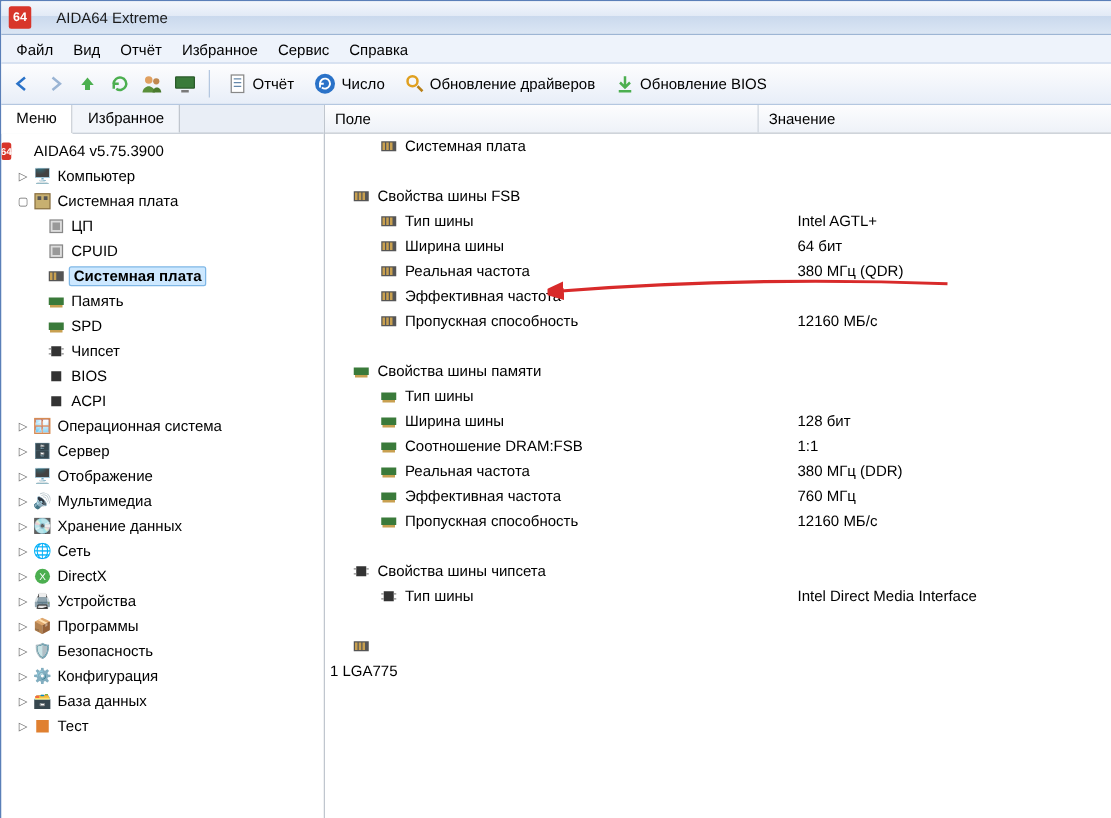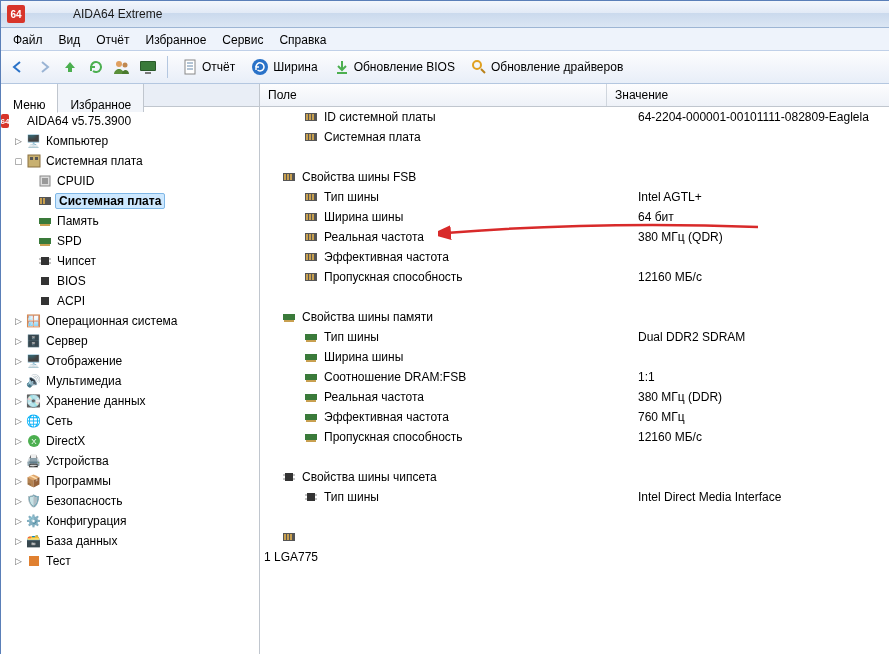--- a/index.html
+++ b/index.html
@@ -1,29 +1,29 @@
 <!DOCTYPE html>
 <html><head>
 <meta charset="utf-8">
 <style>
   html,body{margin:0;padding:0;font-family:"Segoe UI",Tahoma,sans-serif;font-size:12px;color:#000;background:#fff;}
   .window{width:889px;height:654px;border:1px solid #5a7fb8;background:#fff;overflow:hidden;position:relative;display:flex;flex-direction:column;}
   .titlebar{height:26px;background:linear-gradient(to bottom,#f3f7fc 0%,#e2eaf6 45%,#cad9ed 46%,#dbe6f4 100%);display:flex;align-items:center;padding:0 6px;border-bottom:1px solid #9db5d4;}
   .app-badge{width:18px;height:18px;background:#d8352a;color:#fff;font-weight:bold;font-size:10px;display:flex;align-items:center;justify-content:center;border-radius:2px;margin-right:20px;}
-  .title-text{font-size:12px;color:#1a1a1a;margin-left:28px;}
+  .title-text{font-size:12px;color:#1a1a1a;}
   .menubar{height:22px;background:#eef3fb;display:flex;align-items:flex-end;padding:0 4px;border-bottom:1px solid #c0d0e8;}
   .menu-item{padding:3px 8px;cursor:default;}
   .toolbar{height:32px;background:linear-gradient(to bottom,#fdfdfe,#e8eef8);display:flex;align-items:center;padding:0 6px;border-bottom:1px solid #b4c7e0;gap:4px;}
   .tb-btn{width:22px;height:22px;display:flex;align-items:center;justify-content:center;border-radius:3px;}
   .tb-sep{width:1px;height:22px;background:#b4c7e0;margin:0 4px;}
   .tb-label-btn{display:flex;align-items:center;gap:4px;padding:2px 6px;border-radius:3px;}
   .body{flex:1;display:flex;overflow:hidden;}
   .sidebar{width:258px;border-right:1px solid #c0c6ce;display:flex;flex-direction:column;}
   .side-tabs{height:22px;display:flex;background:#e9eef6;border-bottom:1px solid #c0c6ce;}
-  .side-tab{padding:14px 12px;border-right:1px solid #c0c6ce;background:#f2f5fa;}
+  .side-tab{padding:3px 12px;border-right:1px solid #c0c6ce;background:#f2f5fa;}
   .side-tab.active{background:#fff;border-bottom:1px solid #fff;margin-bottom:-1px;}
   .tree{flex:1;overflow:auto;padding:4px 2px;}
   .tree-row{display:flex;align-items:center;height:20px;padding-left:4px;gap:2px;white-space:nowrap;}
   .tw{width:11px;height:11px;display:flex;align-items:center;justify-content:center;font-size:9px;color:#6b6b6b;}
   .tree-row .ico{width:16px;height:16px;display:flex;align-items:center;justify-content:center;font-size:12px;}
   .tree-row.selected span.lbl{background:#cde8ff;border:1px solid #7fb7e6;border-radius:2px;padding:0 3px;}
   .lbl{padding:0 2px;}
   .bold{font-weight:bold;}
   .content{flex:1;display:flex;flex-direction:column;overflow:hidden;position:relative;}
   .list-header{height:22px;background:linear-gradient(to bottom,#fdfdfe,#eef2f8);border-bottom:1px solid #c0c6ce;display:flex;align-items:center;}
@@ -105,35 +105,35 @@
           <line x1="5" y1="10" x2="11" y2="10" stroke="#68a"></line>
         </svg>
       <span>Отчёт</span>
     </div>
     <div class="tb-label-btn">
       <svg width="18" height="18">
           <circle cx="9" cy="9" r="8" fill="#2a72c8"></circle>
           <path d="M5 9a4 4 0 1 1 1.5 3" fill="none" stroke="#fff" stroke-width="1.5"></path>
           <path d="M5 12 L5 9 L8 9" fill="none" stroke="#fff" stroke-width="1.5"></path>
         </svg>
-      <span>Ширина</span>
+      <span>Число</span>
+    </div>
+    <div class="tb-label-btn">
+      <svg width="16" height="16">
+          <circle cx="6" cy="6" r="4" fill="none" stroke="#e0a020" stroke-width="2"></circle>
+          <line x1="10" y1="10" x2="14" y2="14" stroke="#b88018" stroke-width="2"></line>
+        </svg>
+      <span>Обновление драйверов</span>
     </div>
     <div class="tb-label-btn">
       <svg width="16" height="16">
           <path d="M8 2 L8 10 M4 7 L8 11 L12 7" fill="none" stroke="#4caf50" stroke-width="2"></path>
           <line x1="3" y1="14" x2="13" y2="14" stroke="#4caf50" stroke-width="2"></line>
         </svg>
       <span>Обновление BIOS</span>
-    </div>
-    <div class="tb-label-btn">
-      <svg width="16" height="16">
-          <circle cx="6" cy="6" r="4" fill="none" stroke="#e0a020" stroke-width="2"></circle>
-          <line x1="10" y1="10" x2="14" y2="14" stroke="#b88018" stroke-width="2"></line>
-        </svg>
-      <span>Обновление драйверов</span>
     </div>
   </div>
 
   <div class="body">
 
     <div class="sidebar">
       <div class="side-tabs">
         <div class="side-tab active">Меню</div>
         <div class="side-tab">Избранное</div>
       </div>
@@ -161,20 +161,29 @@
           <span class="lbl">Системная плата</span>
         </div>
 
         <div class="tree-row" style="padding-left:34px">
           <span class="ico">
               <svg width="14" height="14">
                 <rect x="2" y="2" width="10" height="10" fill="#ddd" stroke="#888"></rect>
                 <rect x="4" y="4" width="6" height="6" fill="#999"></rect>
               </svg>
             </span>
+          <span class="lbl">ЦП</span>
+        </div>
+        <div class="tree-row" style="padding-left:34px">
+          <span class="ico">
+              <svg width="14" height="14">
+                <rect x="2" y="2" width="10" height="10" fill="#ddd" stroke="#888"></rect>
+                <rect x="4" y="4" width="6" height="6" fill="#999"></rect>
+              </svg>
+            </span>
           <span class="lbl">CPUID</span>
         </div>
         <div class="tree-row selected" style="padding-left:34px">
           <span class="ico">
               <svg width="14" height="14">
                 <rect x="1" y="3" width="12" height="8" fill="#555"></rect>
                 <rect x="2" y="4" width="2" height="6" fill="#c8a050"></rect>
                 <rect x="5" y="4" width="2" height="6" fill="#c8a050"></rect>
               </svg>
             </span>
@@ -313,34 +322,20 @@
           <div class="list-row">
             <div class="cell-field indent2">
               <span class="group-ico">
                 <svg width="14" height="14">
                   <rect x="1" y="3" width="12" height="8" fill="#555"></rect>
                   <rect x="2" y="4" width="2" height="6" fill="#c8a050"></rect>
                   <rect x="5" y="4" width="2" height="6" fill="#c8a050"></rect>
                   <rect x="8" y="4" width="2" height="6" fill="#c8a050"></rect>
                 </svg>
               </span>
-              <span>ID системной платы</span>
-            </div>
-            <div class="cell-value">64-2204-000001-00101111-082809-Eaglela</div>
-          </div>
-          <div class="list-row">
-            <div class="cell-field indent2">
-              <span class="group-ico">
-                <svg width="14" height="14">
-                  <rect x="1" y="3" width="12" height="8" fill="#555"></rect>
-                  <rect x="2" y="4" width="2" height="6" fill="#c8a050"></rect>
-                  <rect x="5" y="4" width="2" height="6" fill="#c8a050"></rect>
-                  <rect x="8" y="4" width="2" height="6" fill="#c8a050"></rect>
-                </svg>
-              </span>
               <span>Системная плата</span>
             </div>
           </div>
           <div style="height: 20px;"></div>
           <div class="list-row">
             <div class="cell-field indent1">
               <span class="group-ico">
                 <svg width="14" height="14">
                   <rect x="1" y="3" width="12" height="8" fill="#555"></rect>
                   <rect x="2" y="4" width="2" height="6" fill="#c8a050"></rect>
@@ -437,32 +432,32 @@
           <div class="list-row">
             <div class="cell-field indent2">
               <span class="group-ico">
                 <svg width="14" height="14">
                   <rect x="1" y="4" width="12" height="6" fill="#3a7a3a"></rect>
                   <rect x="2" y="10" width="10" height="2" fill="#c8a050"></rect>
                 </svg>
               </span>
               <span>Тип шины</span>
             </div>
-            <div class="cell-value">Dual DDR2 SDRAM</div>
           </div>
           <div class="list-row">
             <div class="cell-field indent2">
               <span class="group-ico">
                 <svg width="14" height="14">
                   <rect x="1" y="4" width="12" height="6" fill="#3a7a3a"></rect>
                   <rect x="2" y="10" width="10" height="2" fill="#c8a050"></rect>
                 </svg>
               </span>
               <span>Ширина шины</span>
             </div>
+            <div class="cell-value">128 бит</div>
           </div>
           <div class="list-row">
             <div class="cell-field indent2">
               <span class="group-ico">
                 <svg width="14" height="14">
                   <rect x="1" y="4" width="12" height="6" fill="#3a7a3a"></rect>
                   <rect x="2" y="10" width="10" height="2" fill="#c8a050"></rect>
                 </svg>
               </span>
               <span>Соотношение DRAM:FSB</span>

